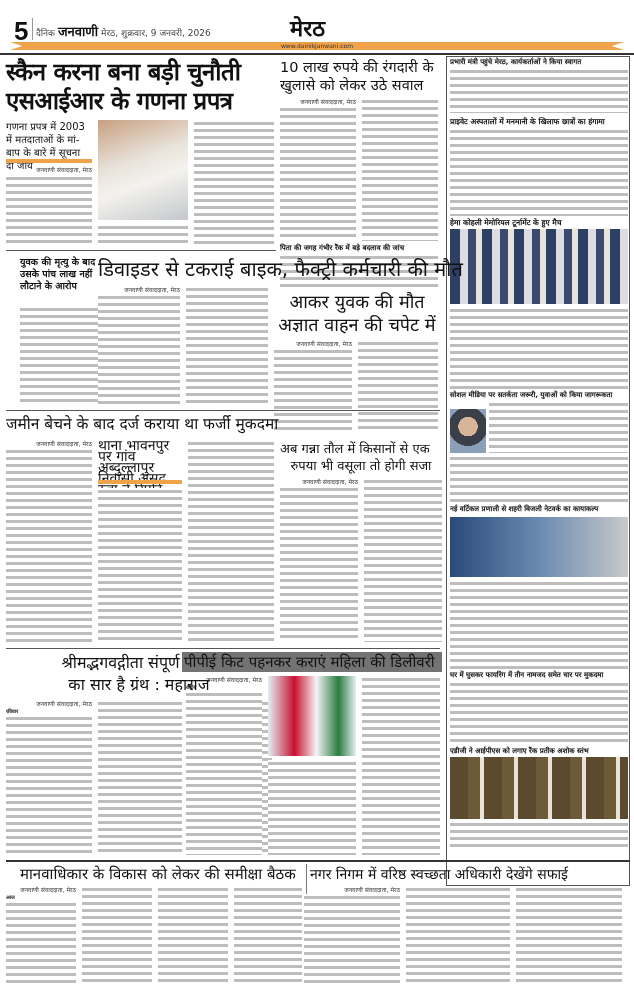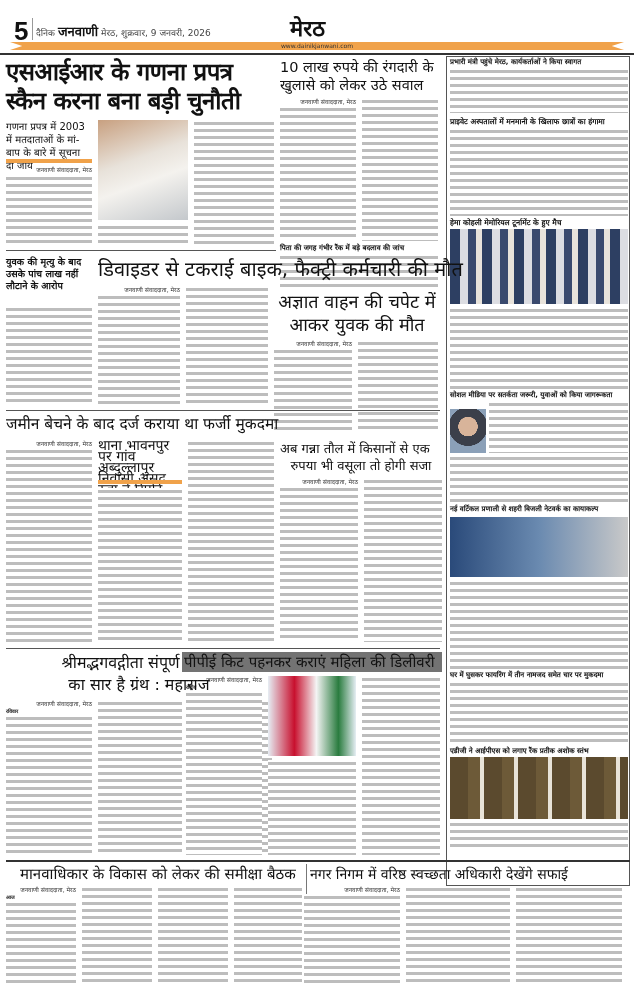--- a/index.html
+++ b/index.html
@@ -44,22 +44,22 @@
     <b>जनवाणी</b>
     <span>मेरठ, शुक्रवार, 9 जनवरी, 2026</span>
   </div>
   <div class="abs city">मेरठ</div>
   <div class="abs band"></div>
   <div class="abs url">www.dainikjanwani.com</div>
   <div class="abs rule"></div>
 </div>
 
 <div class="abs" style="left:6px;top:58px;width:268px;height:190px">
+  <div class="hl" style="font-size:24px;line-height:29px;letter-spacing:-0.5px">स्कैन करना बना बड़ी चुनौती</div>
   <div class="hl" style="font-size:24px;line-height:29px;letter-spacing:-0.5px">एसआईआर के गणना प्रपत्र</div>
-  <div class="hl" style="font-size:24px;line-height:29px;letter-spacing:-0.5px">स्कैन करना बना बड़ी चुनौती</div>
   <div class="abs sub" style="left:0;top:62px;width:85px;font-size:10px">गणना प्रपत्र में 2003 में मतदाताओं के मां-बाप के बारे में सूचना दी जाये</div>
   <div class="abs orange-bar" style="left:0;top:101px;width:86px"></div>
   <div class="abs byline" style="left:0;top:108px;width:86px">जनवाणी संवाददाता, मेरठ</div>
   <div class="abs txt lines" style="left:0;top:117px;width:86px;height:70px"></div>
   <div class="abs photo pen" style="left:92px;top:62px;width:90px;height:100px"></div>
   <div class="abs txt lines" style="left:92px;top:166px;width:90px;height:21px"></div>
   <div class="abs txt lines" style="left:188px;top:62px;width:80px;height:125px"></div>
 </div>
 
 <div class="abs" style="left:280px;top:58px;width:160px;height:230px">
@@ -89,35 +89,35 @@
   <div class="abs txt lines" style="left:3px;top:523px;width:178px;height:90px"></div>
   <div class="abs side-h" style="left:3px;top:614px;width:178px;font-size:7px">घर में घुसकर फायरिंग में तीन नामजद समेत चार पर मुकदमा</div>
   <div class="abs txt lines" style="left:3px;top:624px;width:178px;height:62px"></div>
   <div class="abs side-h" style="left:3px;top:690px;width:178px;font-size:7px">एडीजी ने आईपीएस को लगाए रैंक प्रतीक अशोक स्तंभ</div>
   <div class="abs photo police" style="left:3px;top:700px;width:178px;height:62px"></div>
   <div class="abs txt lines" style="left:3px;top:764px;width:178px;height:28px"></div>
 </div>
 
 <div class="abs h-rule" style="left:6px;top:250px;width:270px"></div>
 
-<div class="abs" style="left:6px;top:256px;width:86px;height:150px">
+<div class="abs" style="left:20px;top:256px;width:86px;height:150px">
   <div class="side-h" style="font-size:9.5px;line-height:12px">युवक की मृत्यु के बाद उसके पांच लाख नहीं लौटाने के आरोप</div>
   <div class="abs txt lines" style="left:0;top:50px;width:86px;height:100px"></div>
 </div>
 
 <div class="abs" style="left:98px;top:256px;width:336px;height:150px">
   <div class="hl2" style="font-size:20px;line-height:26px;white-space:nowrap">डिवाइडर से टकराई बाइक, फैक्ट्री कर्मचारी की मौत</div>
   <div class="abs byline" style="left:0;top:30px;width:82px">जनवाणी संवाददाता, मेरठ</div>
   <div class="abs txt lines" style="left:0;top:38px;width:82px;height:110px"></div>
   <div class="abs txt lines" style="left:88px;top:30px;width:82px;height:118px"></div>
 </div>
 
 <div class="abs" style="left:274px;top:290px;width:166px;height:145px">
+  <div class="hl2" style="font-size:18px;line-height:23px;text-align:center;white-space:nowrap">आकर युवक की मौत</div>
   <div class="hl2" style="font-size:18px;line-height:23px;text-align:center;white-space:nowrap">अज्ञात वाहन की चपेट में</div>
-  <div class="hl2" style="font-size:18px;line-height:23px;text-align:center;white-space:nowrap">आकर युवक की मौत</div>
   <div class="abs byline" style="left:0;top:50px;width:78px">जनवाणी संवाददाता, मेरठ</div>
   <div class="abs txt lines" style="left:0;top:58px;width:78px;height:85px"></div>
   <div class="abs txt lines" style="left:84px;top:50px;width:80px;height:93px"></div>
 </div>
 
 <div class="abs h-rule" style="left:6px;top:410px;width:434px"></div>
 
 <div class="abs" style="left:6px;top:414px;width:270px;height:230px">
   <div class="hl2" style="font-size:15.5px;line-height:20px;white-space:nowrap">जमीन बेचने के बाद दर्ज कराया था फर्जी मुकदमा</div>
   <div class="abs byline" style="left:0;top:26px;width:86px">जनवाणी संवाददाता, मेरठ</div>

